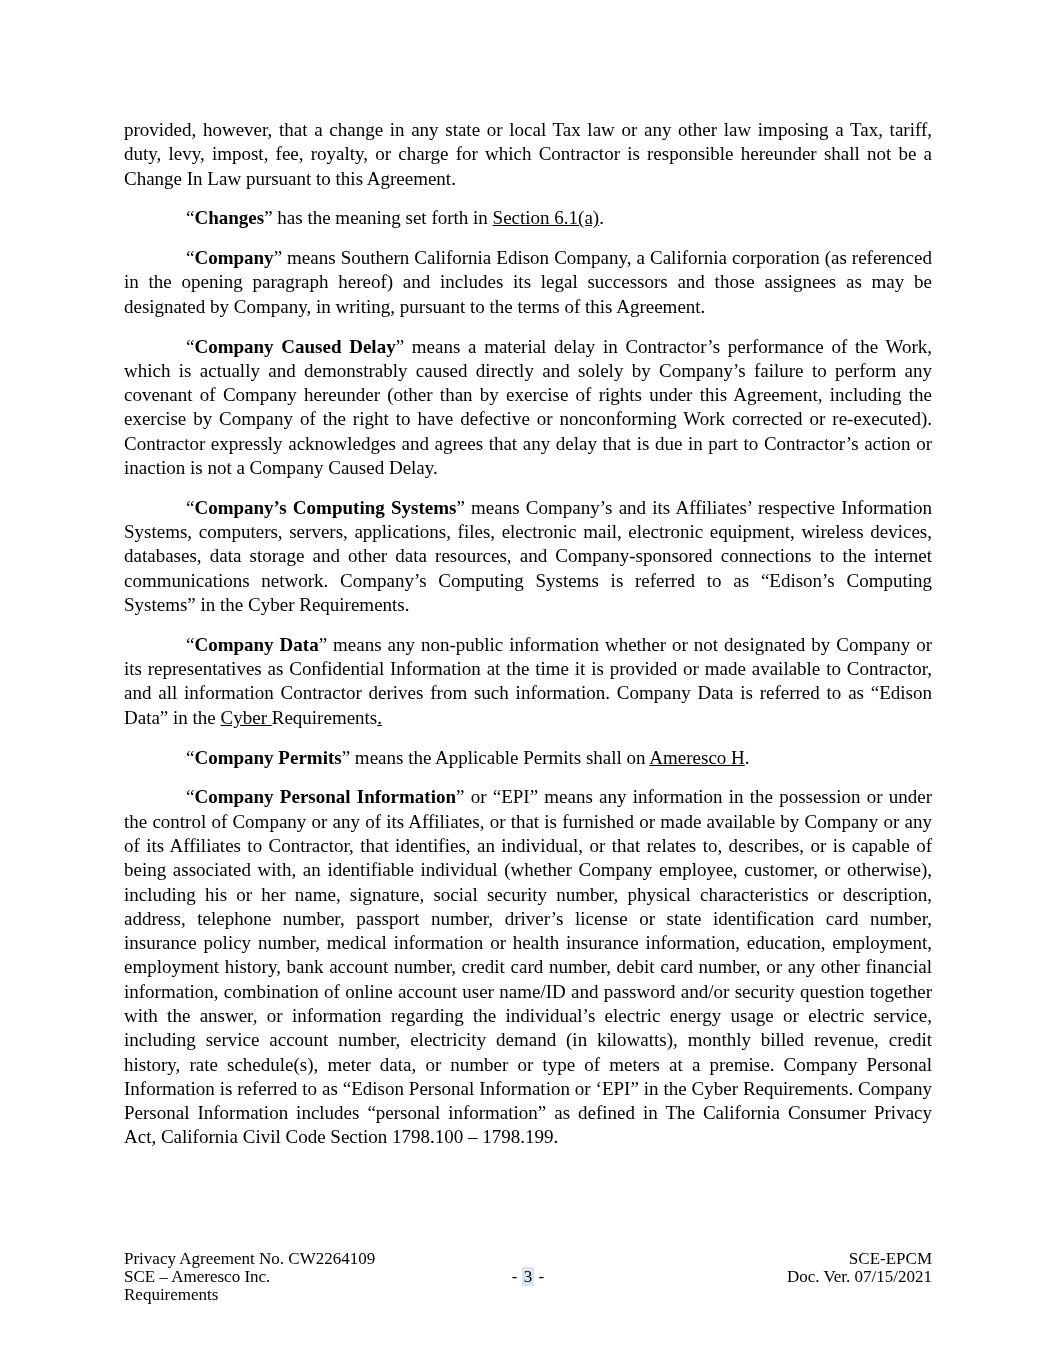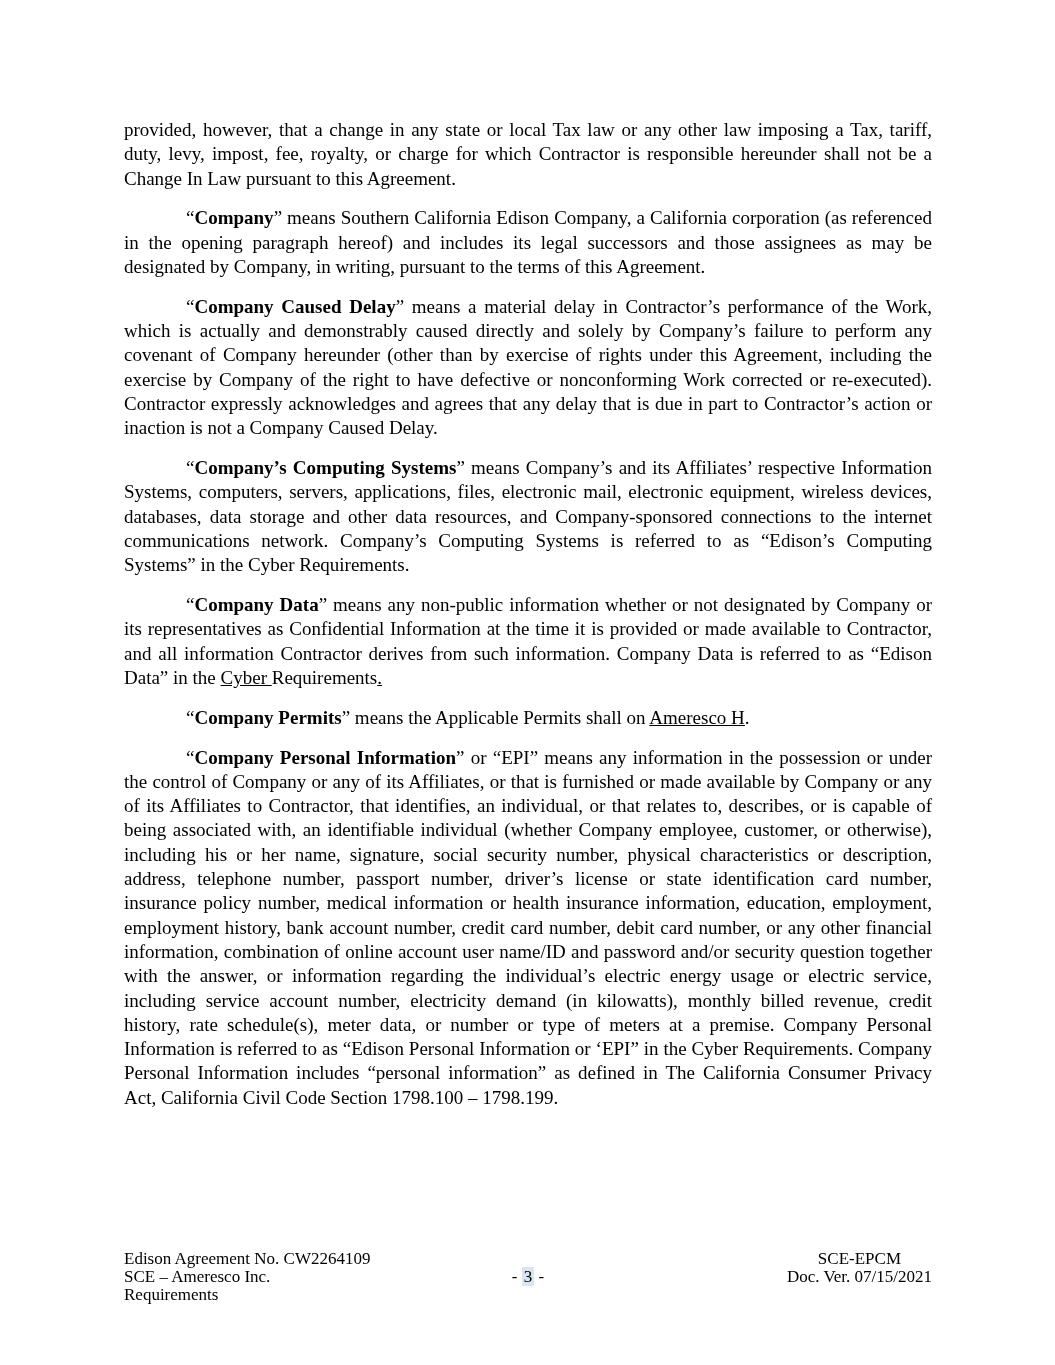--- a/index.html
+++ b/index.html
@@ -56,46 +56,47 @@
     position: absolute;
     left: 0;
     right: 0;
     top: 18px;
     text-align: center;
   }
   .footer-right {
     position: absolute;
     right: 0;
     top: 0;
-    text-align: center;
+    text-align: right;
     white-space: nowrap;
   }
   .page-num-field {
     background-color: #dbe5f1;
     padding: 0 2px;
   }
 </style>
 </head>
 <body>
 
 <div class="page">
 
   <div class="content" id="doc-body">
       <p class="para"><span>provided, however, that a change in any state or local Tax law or any other law imposing a Tax, tariff, duty, levy, impost, fee, royalty, or charge for which Contractor is responsible hereunder shall not be a Change In Law pursuant to this Agreement.</span></p>
+      <p class="para indent"><span>“</span><span class="b">Changes</span><span>” has the meaning set forth in </span><span class="u">Section 6.1(a)</span><span>.</span></p>
       <p class="para indent"><span>“</span><span class="b">Company</span><span>” means Southern California Edison Company, a California corporation (as referenced in the opening paragraph hereof) and includes its legal successors and those assignees as may be designated by Company, in writing, pursuant to the terms of this Agreement.</span></p>
       <p class="para indent"><span>“</span><span class="b">Company Caused Delay</span><span>” means a material delay in Contractor’s performance of the Work, which is actually and demonstrably caused directly and solely by Company’s failure to perform any covenant of Company hereunder (other than by exercise of rights under this Agreement, including the exercise by Company of the right to have defective or nonconforming Work corrected or re-executed). Contractor expressly acknowledges and agrees that any delay that is due in part to Contractor’s action or inaction is not a Company Caused Delay.</span></p>
       <p class="para indent"><span>“</span><span class="b">Company’s Computing Systems</span><span>” means Company’s and its Affiliates’ respective Information Systems, computers, servers, applications, files, electronic mail, electronic equipment, wireless devices, databases, data storage and other data resources, and Company-sponsored connections to the internet communications network. Company’s Computing Systems is referred to as “Edison’s Computing Systems” in the Cyber Requirements.</span></p>
       <p class="para indent"><span>“</span><span class="b">Company Data</span><span>” means any non-public information whether or not designated by Company or its representatives as Confidential Information at the time it is provided or made available to Contractor, and all information Contractor derives from such information. Company Data is referred to as “Edison Data” in the </span><span class="u">Cyber </span><span>Requirements</span><span class="u">.</span></p>
       <p class="para indent"><span>“</span><span class="b">Company Permits</span><span>” means the Applicable Permits shall on </span><span class="u">Ameresco H</span><span>.</span></p>
       <p class="para indent"><span>“</span><span class="b">Company Personal Information</span><span>” or “EPI” means any information in the possession or under the control of Company or any of its Affiliates, or that is furnished or made available by Company or any of its Affiliates to Contractor, that identifies, an individual, or that relates to, describes, or is capable of being associated with, an identifiable individual (whether Company employee, customer, or otherwise), including his or her name, signature, social security number, physical characteristics or description, address, telephone number, passport number, driver’s license or state identification card number, insurance policy number, medical information or health insurance information, education, employment, employment history, bank account number, credit card number, debit card number, or any other financial information, combination of online account user name/ID and password and/or security question together with the answer, or information regarding the individual’s electric energy usage or electric service, including service account number, electricity demand (in kilowatts), monthly billed revenue, credit history, rate schedule(s), meter data, or number or type of meters at a premise. Company Personal Information is referred to as “Edison Personal Information or ‘EPI” in the Cyber Requirements.  Company Personal Information includes “personal information” as defined in The California Consumer Privacy Act, California Civil Code Section 1798.100 – 1798.199.</span></p>
     </div>
 
   <div class="footer">
     <div class="footer-left">
-      <div>Edison Agreement No. CW2264109</div>
+      <div>Privacy Agreement No. CW2264109</div>
       <div>SCE – Ameresco Inc.</div>
       <div>Requirements</div>
     </div>
     <div class="footer-center"><span>- </span><span class="page-num-field" style="background-color: rgb(219, 229, 241);">3</span><span> -</span></div>
     <div class="footer-right">
       <div>SCE-EPCM</div>
       <div>Doc. Ver. 07/15/2021</div>
     </div>
   </div>
 

